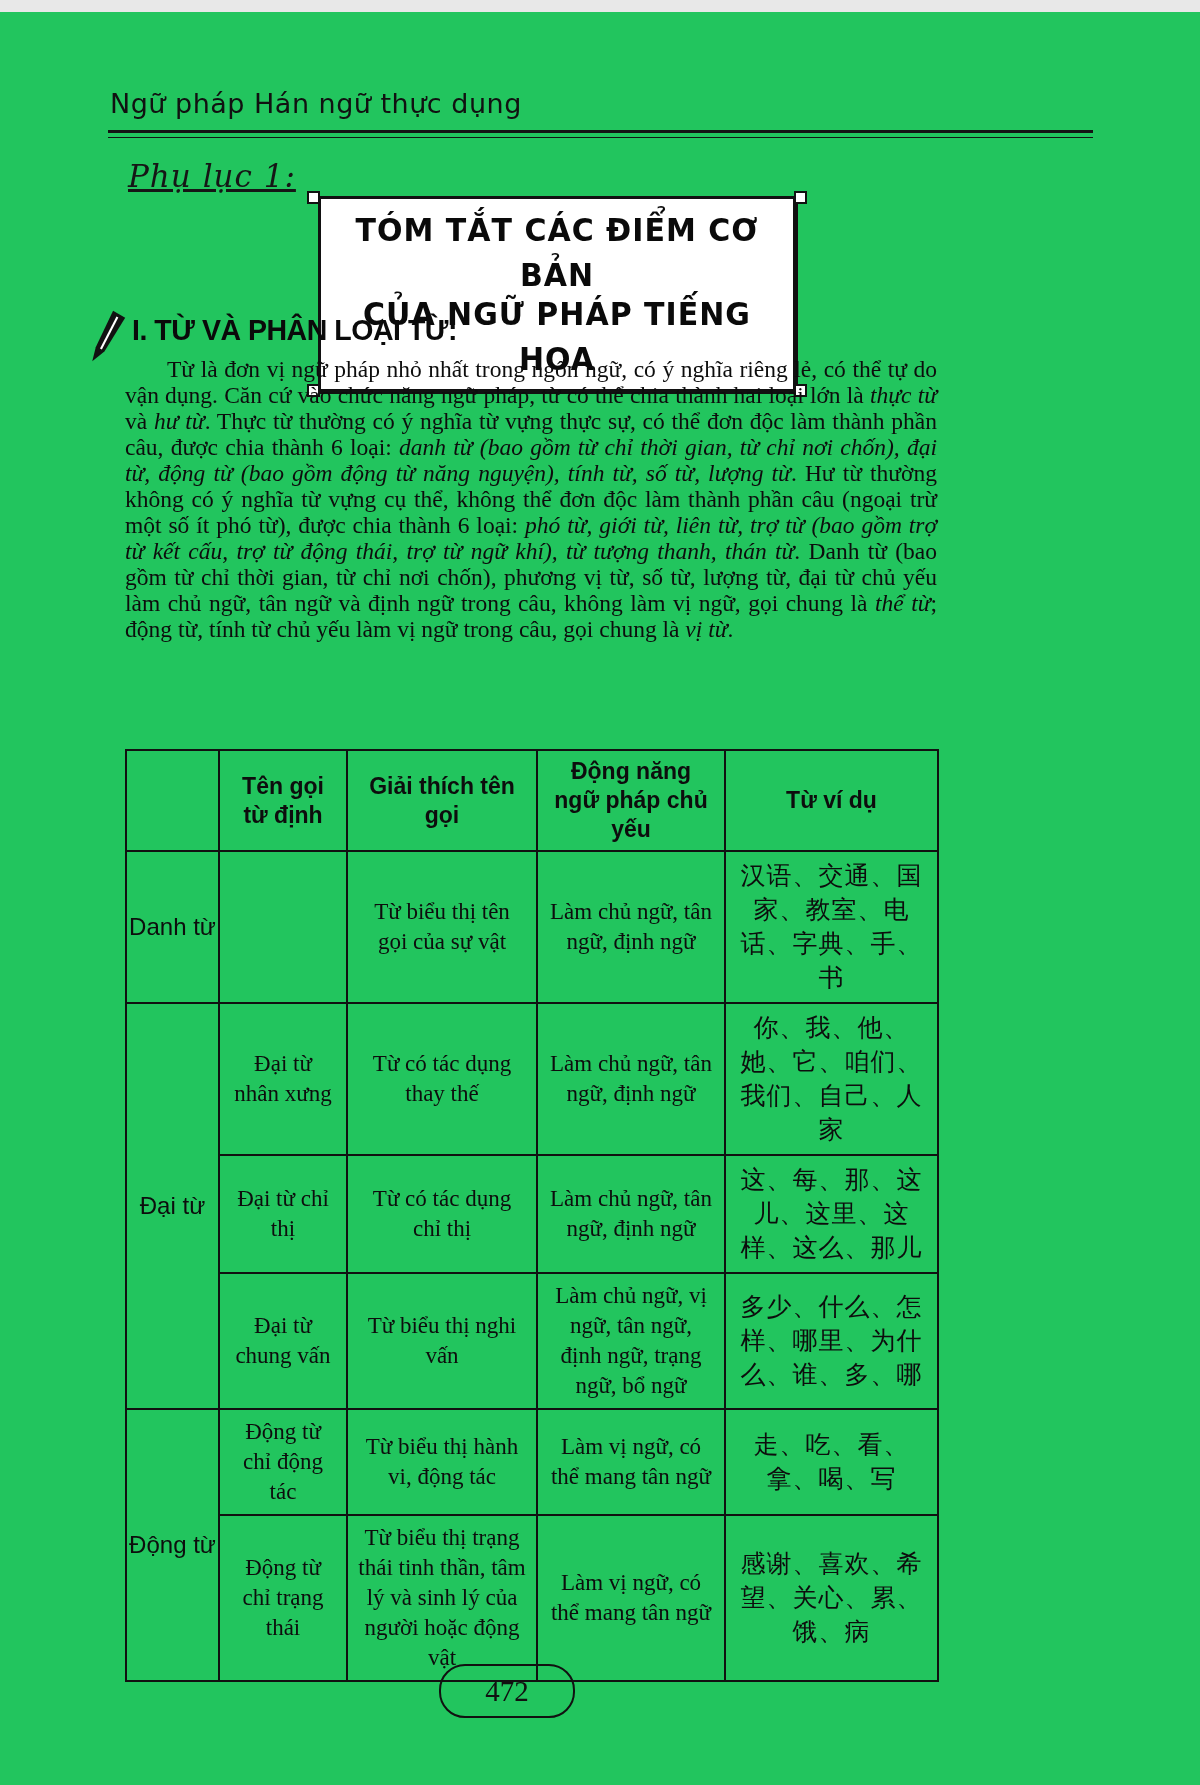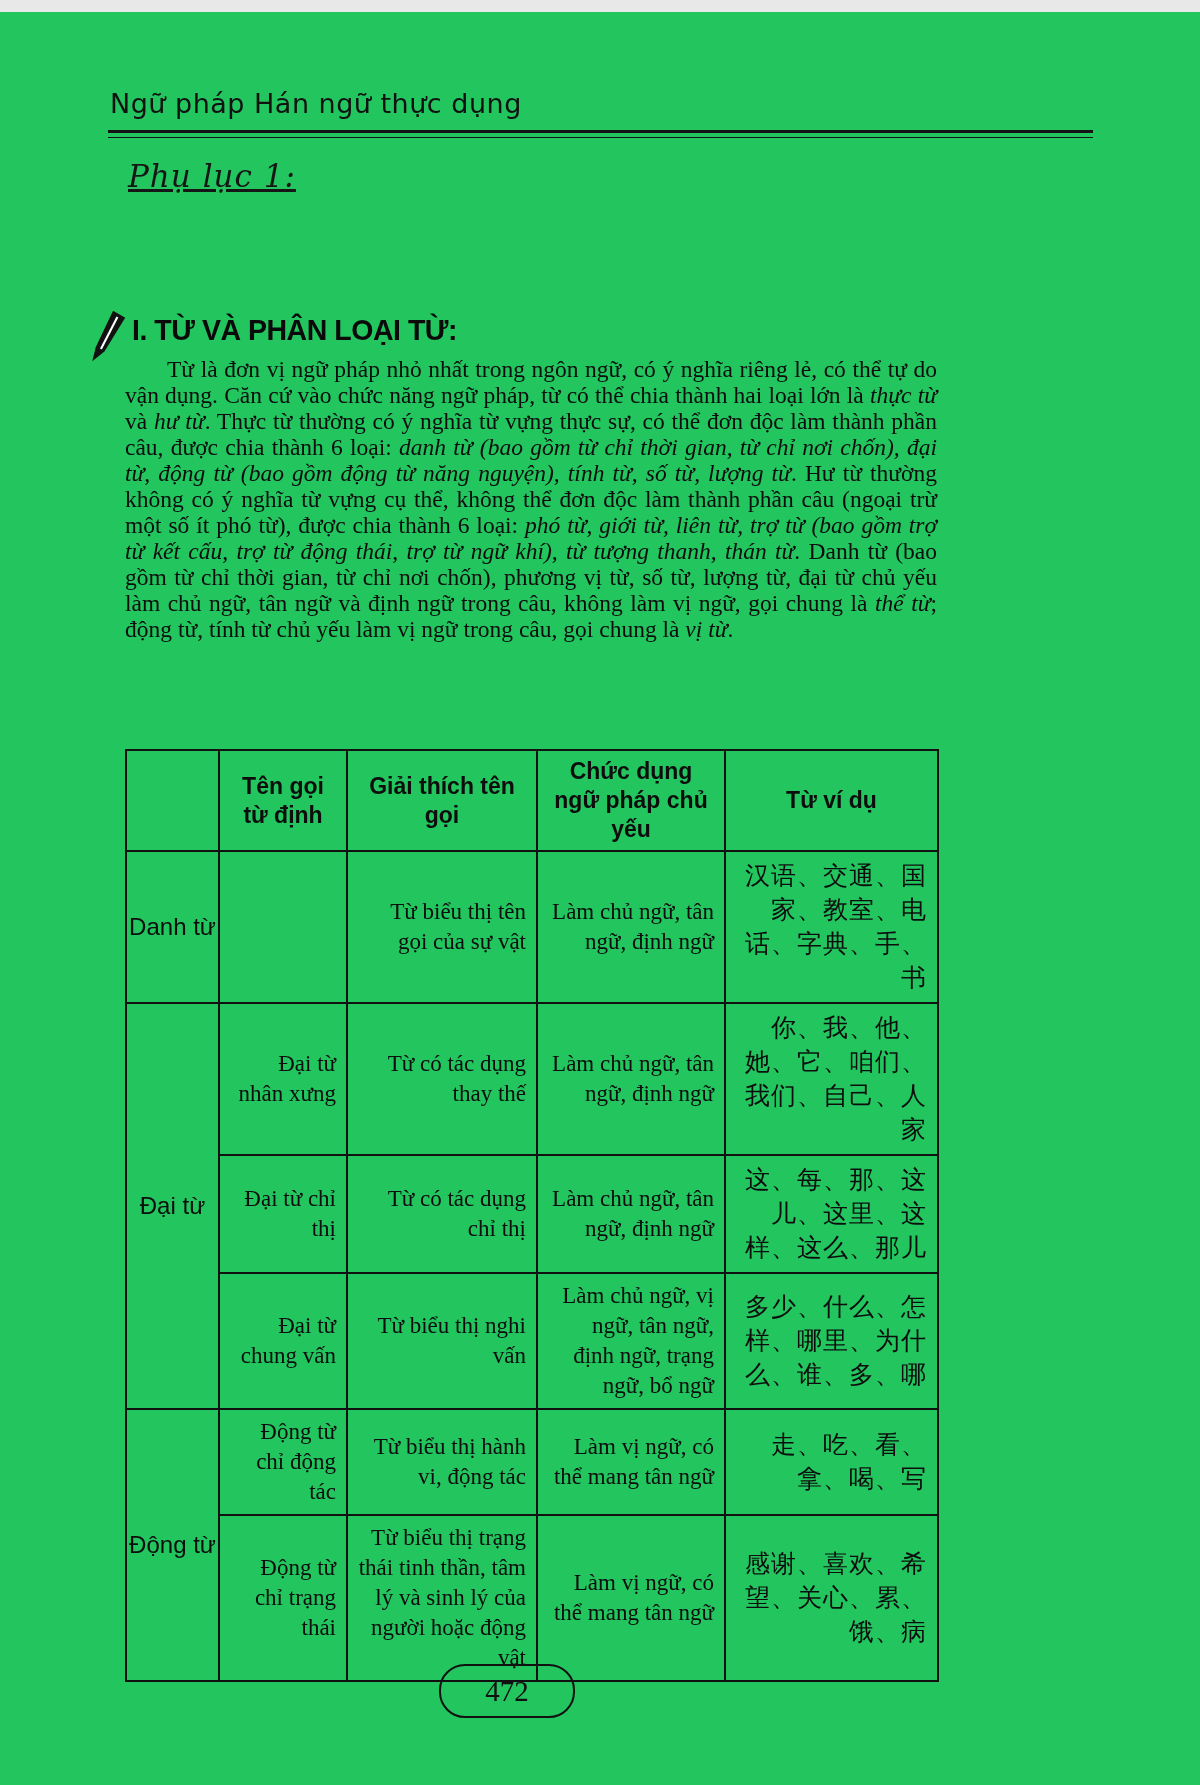--- a/index.html
+++ b/index.html
@@ -84,21 +84,21 @@
   .word-table{
     position:absolute;left:125px;top:737px;width:812px;
     border-collapse:collapse;
     table-layout:fixed;
   }
   .word-table td,.word-table th{
     border:2px solid #111;
     padding:7px 10px;
     vertical-align:middle;
     font-size:23px;line-height:30px;
-    text-align:right;
+    text-align:center;
   }
   .word-table{border:1px solid #84cc16;}
   .word-table th{
     font-family:"Liberation Sans", sans-serif;
     font-weight:bold;font-size:23px;line-height:29px;
     text-align:center;vertical-align:middle;
     padding:6px 4px;
   }
   .th-line{display:block;}
   td.group{
@@ -124,20 +124,28 @@
 </head>
 <body>
 
 <div class="page">
 
   <div class="running-head">Ngữ pháp Hán ngữ thực dụng</div>
   <div class="header-rule"></div>
 
   <div class="appendix-label">Phụ lục 1:</div>
 
+  <div class="title-box">
+    <span class="corner tl"></span>
+    <span class="corner tr"></span>
+    <span class="corner bl"></span>
+    <span class="corner br"></span>
+    <div class="title-line">TÓM TẮT CÁC ĐIỂM CƠ BẢN</div>
+    <div class="title-line">CỦA NGỮ PHÁP TIẾNG HOA</div>
+  </div>
 
   <div class="section-heading-row">
     <svg class="pen-icon" viewBox="0 0 24 30" xmlns="http://www.w3.org/2000/svg">
       <path d="M15.5 0.5 L22.5 4.5 L10.5 24 L3.5 29.5 L5.5 21.5 Z" fill="#111"></path>
       <path d="M18 4 L8.5 22.5" stroke="#fff" stroke-width="1.2" fill="none"></path>
     </svg>
     <div class="heading-col">
       <span class="heading-text">I. TỪ VÀ PHÂN LOẠI TỪ:</span>
       <div class="heading-hatch"></div>
     </div>
@@ -155,21 +163,21 @@
     </colgroup>
     <thead>
       <tr>
         <th></th>
         <th>
           <span class="th-line">Tên gọi</span>
           <span class="th-line">từ định</span>
         </th>
         <th>Giải thích tên gọi</th>
         <th>
-          <span class="th-line">Chức dụng</span>
+          <span class="th-line">Động năng</span>
           <span class="th-line">ngữ pháp chủ yếu</span>
         </th>
         <th>Từ ví dụ</th>
       </tr>
     </thead>
     <tbody>
       <tr>
         <td class="group">Danh từ</td>
         <td></td>
         <td>Từ biểu thị tên gọi của sự vật</td>

